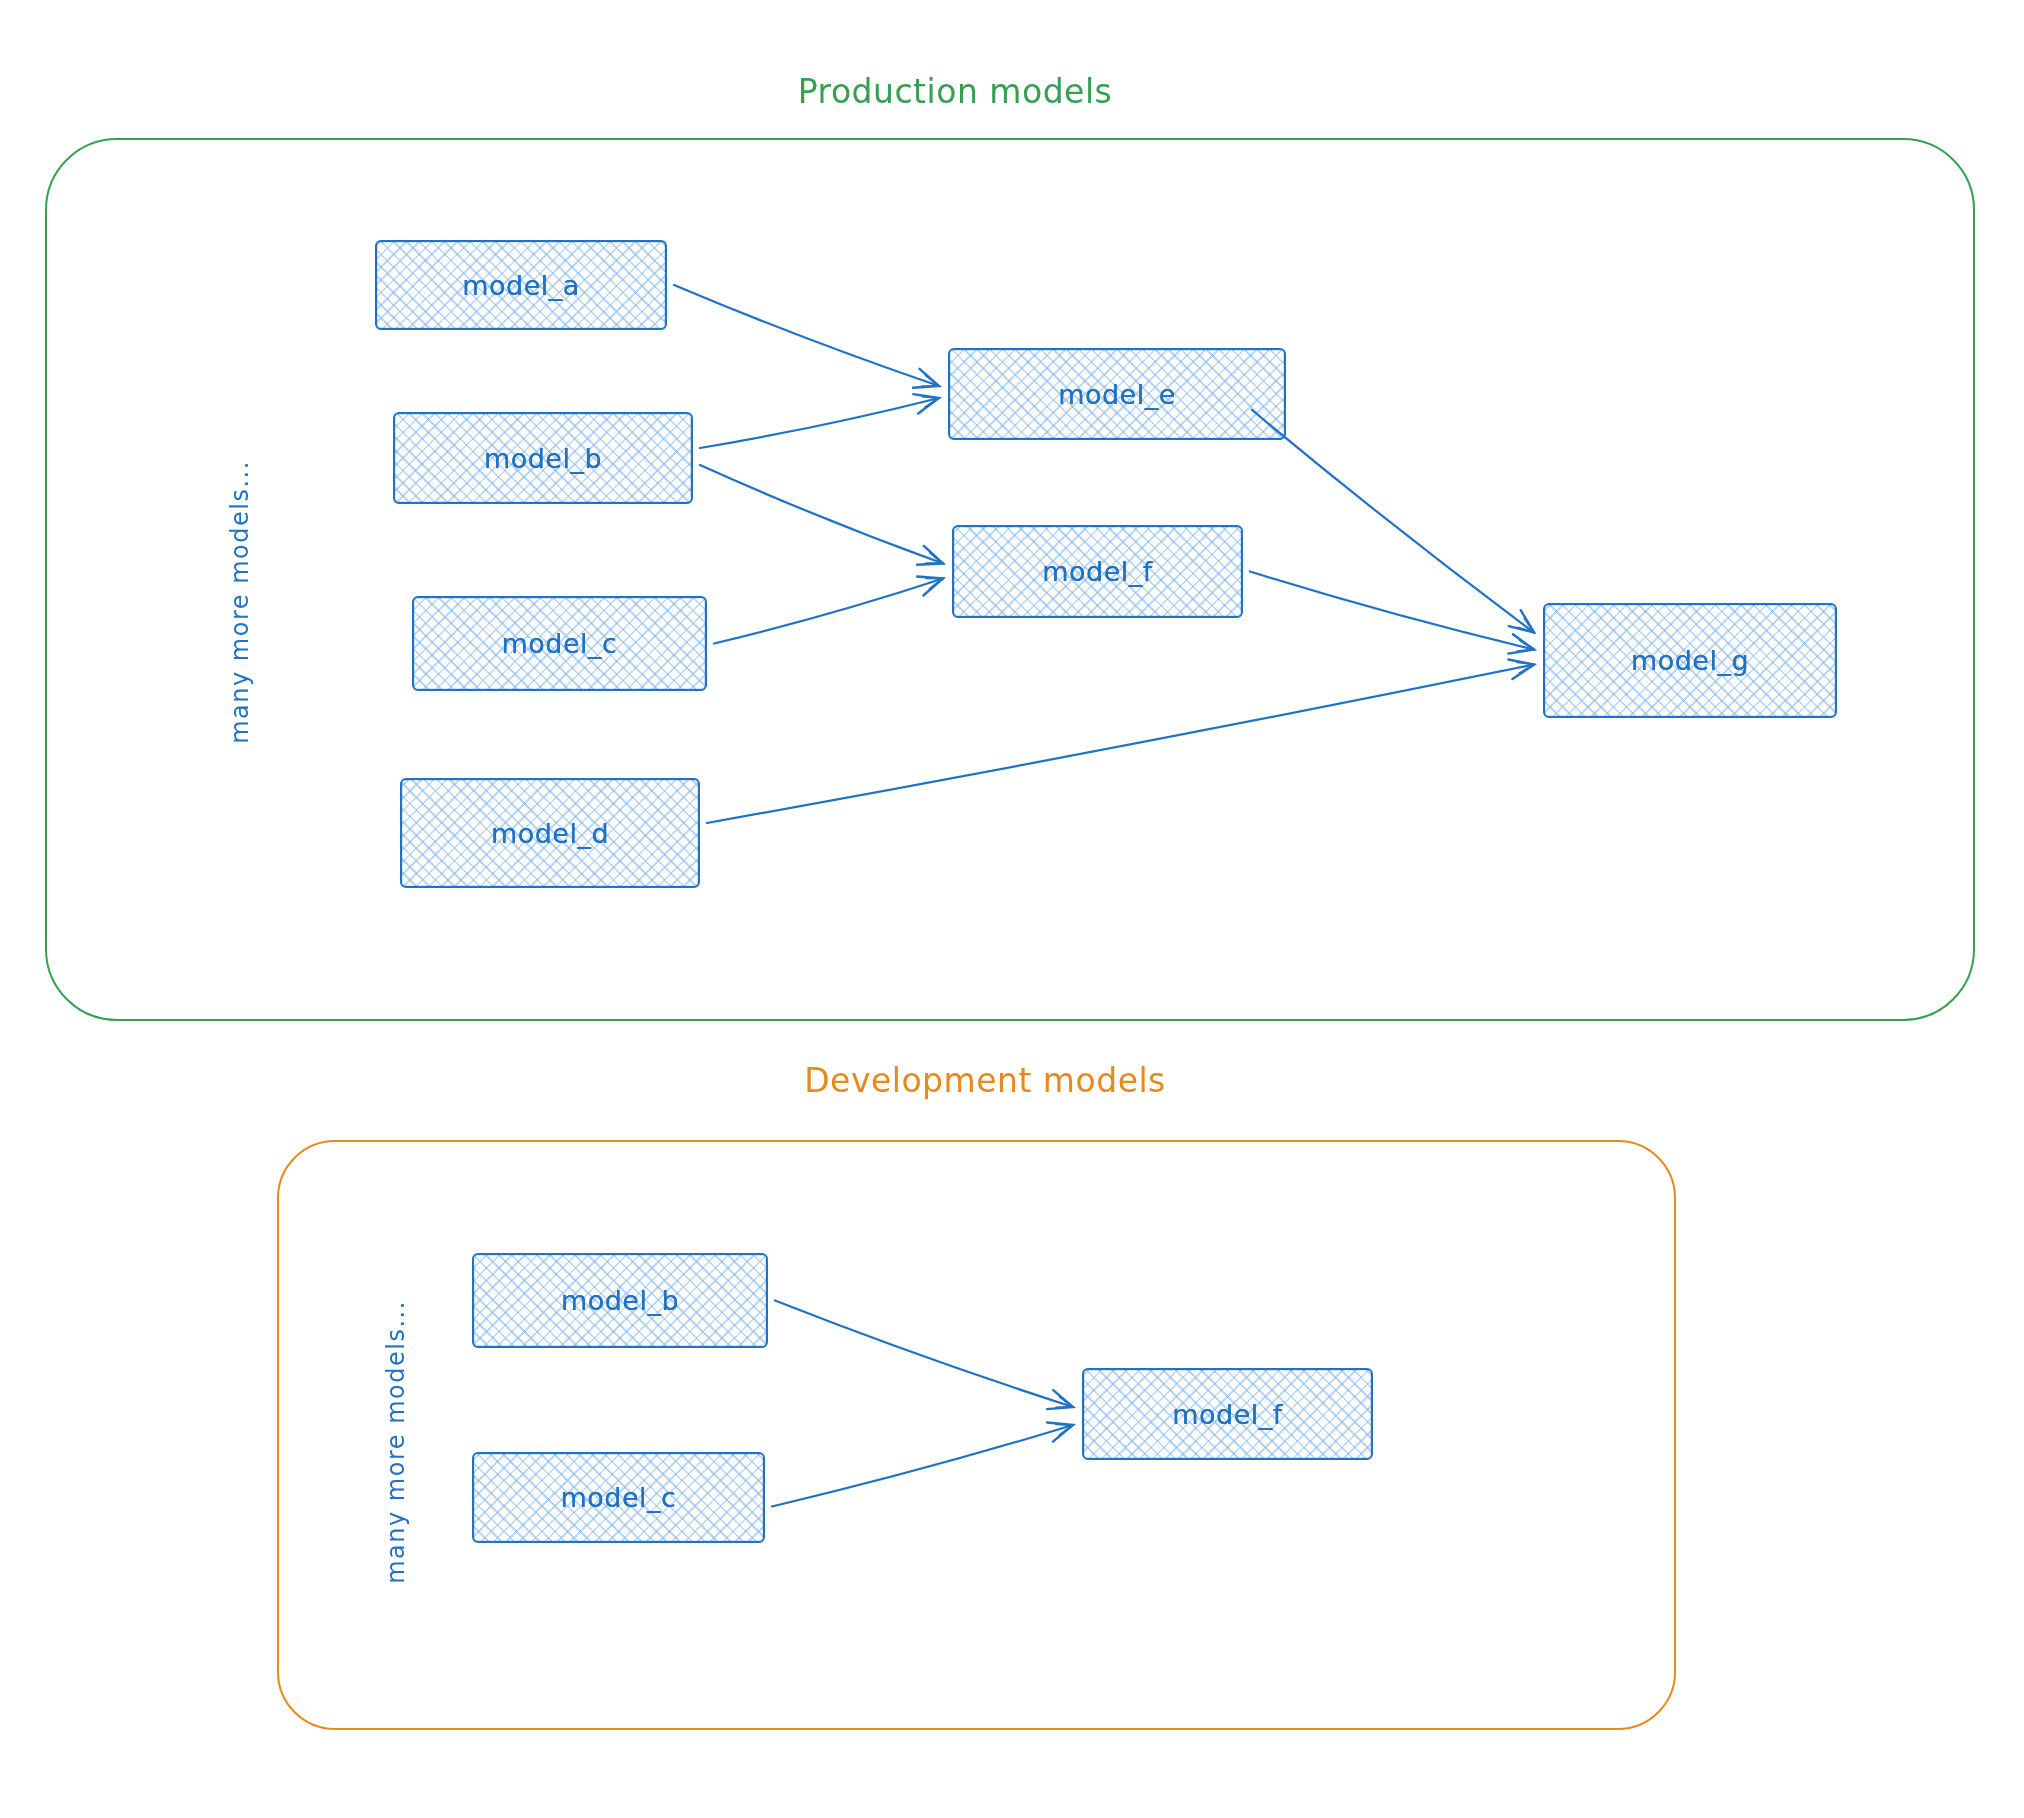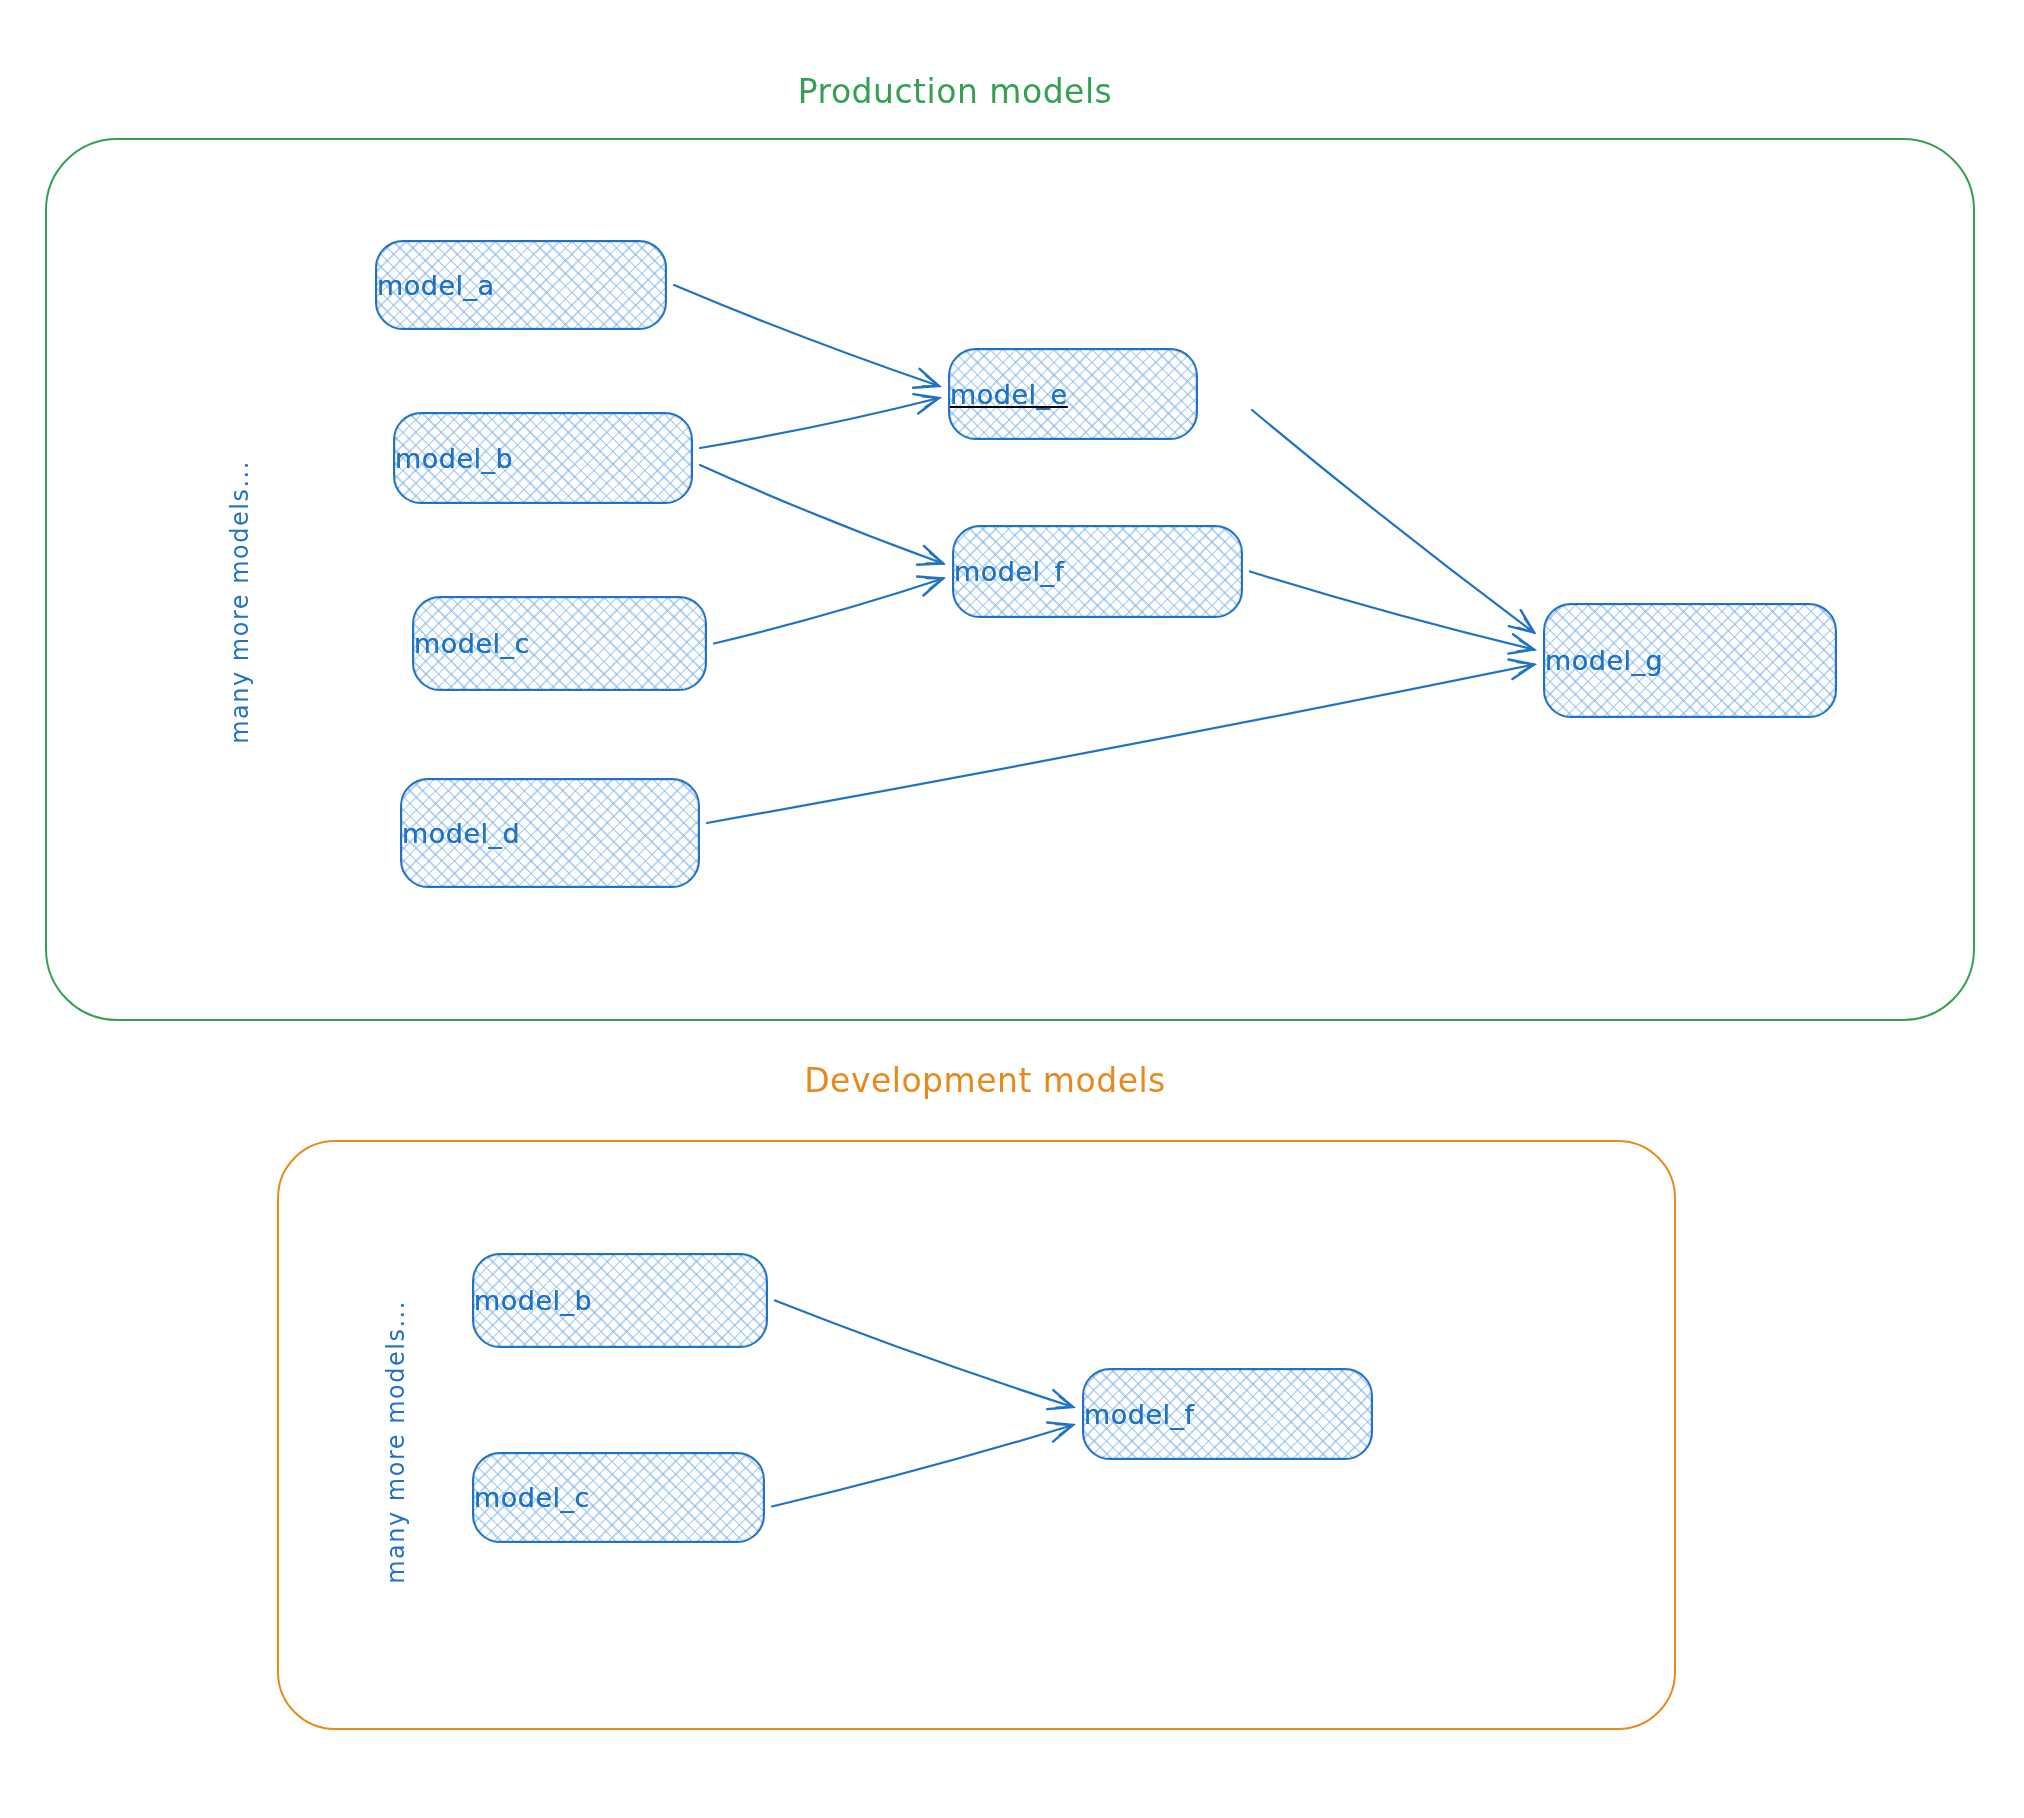--- a/index.html
+++ b/index.html
@@ -51,43 +51,43 @@
     font-size:24px;
     letter-spacing:1.5px;
     white-space:nowrap;
     font-weight:500;
   }
   #prod-side{left:240px;top:602px;}
   #dev-side{left:396px;top:1442px;}
   .node{
     position:absolute;
     border:2.6px solid var(--blue);
-    border-radius:28px;
+    border-radius:6px;
     display:flex;
     align-items:center;
-    justify-content:flex-start;
+    justify-content:center;
     background-color:#ffffff;
     background-image:
       repeating-linear-gradient(45deg, rgba(128,181,238,.55) 0px, rgba(128,181,238,.55) 1.8px, transparent 1.8px, transparent 9px),
       repeating-linear-gradient(-45deg, rgba(128,181,238,.5) 0px, rgba(128,181,238,.5) 1.8px, transparent 1.8px, transparent 9px);
     box-shadow:inset 0 0 0 1px rgba(31,114,196,.18);
   }
   .node .label{
     color:var(--blue);
     font-size:27px;
     font-weight:500;
     letter-spacing:.5px;
     text-shadow:0 0 .4px var(--blue);
   }
   
   #p_a{left:375px;top:240px;width:292px;height:90px;}
   #p_b{left:393px;top:412px;width:300px;height:92px;}
   #p_c{left:412px;top:596px;width:295px;height:95px;}
   #p_d{left:400px;top:778px;width:300px;height:110px;}
-  #p_e{left:948px;top:348px;width:250px;height:92px;text-decoration:underline;}
+  #p_e{left:948px;top:348px;width:338px;height:92px;}
   #p_f{left:952px;top:525px;width:291px;height:93px;}
   #p_g{left:1543px;top:603px;width:294px;height:115px;}
   #d_b{left:472px;top:1253px;width:296px;height:95px;}
   #d_c{left:472px;top:1452px;width:293px;height:91px;}
   #d_f{left:1082px;top:1368px;width:291px;height:92px;}
   #edge-layer{
     position:absolute;
     left:0;top:0;
     width:2024px;height:1818px;
     pointer-events:none;

